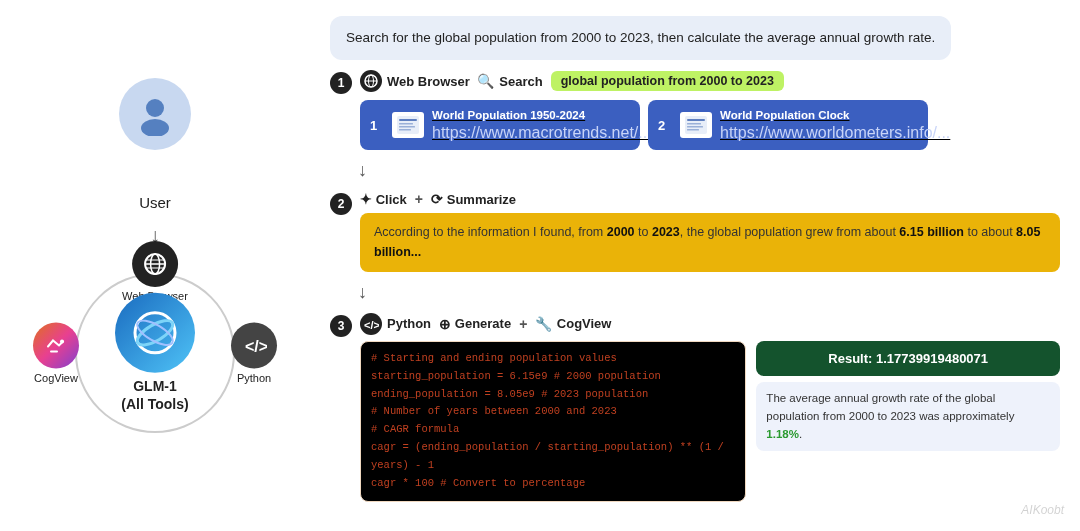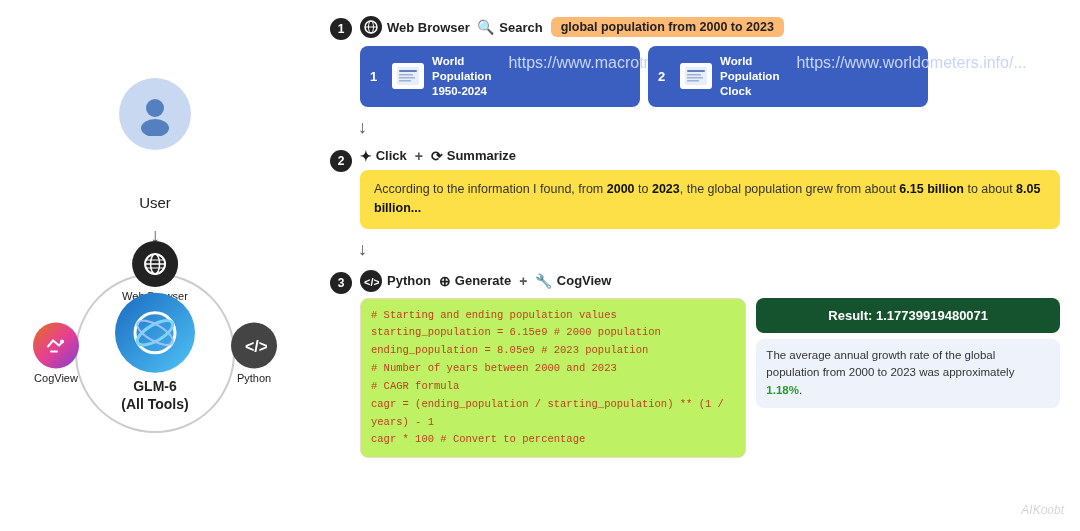--- a/index.html
+++ b/index.html
@@ -256,21 +256,21 @@
       font-size: 13px;
       font-weight: 600;
       color: #222;
     }
 
     .action-icon {
       font-size: 14px;
     }
 
     .query-pill {
-      background: #fdba74;
+      background: #bef264;
       border-radius: 6px;
       padding: 3px 10px;
       font-size: 12.5px;
       font-weight: 600;
       color: #222;
     }
 
     .plus-sign {
       font-size: 14px;
       color: #555;
@@ -315,22 +315,23 @@
       flex-shrink: 0;
     }
 
     .result-thumb svg {
       width: 22px;
       height: 18px;
     }
 
     .result-text {
       display: flex;
-      flex-direction: row;
-      gap: 17px;
+      flex-direction: column;
+      gap: 1px;
+      text-decoration: underline;
     }
 
     .result-title {
       color: #fff;
       font-size: 11.5px;
       font-weight: 700;
       line-height: 1.3;
     }
 
     .result-url {
@@ -342,42 +343,42 @@
     .arrow-connector {
       display: flex;
       align-items: center;
       padding-left: 28px;
       color: #555;
       font-size: 18px;
     }
 
     
     .info-bubble {
-      background: #fde047;
+      background: #eab308;
       border-radius: 8px;
       padding: 10px 14px;
       font-size: 12.5px;
       color: #333;
       line-height: 1.55;
     }
 
     .info-bubble strong {
       font-weight: 700;
       color: #111;
     }
 
     
     .step3-body {
       display: flex;
       flex-direction: row;
       gap: 10px;
     }
 
     .code-block {
-      background: #bef264;
+      background: #000000;
       border: 1px solid #f0d8c0;
       border-radius: 8px;
       padding: 8px 10px;
       font-family: 'Courier New', monospace;
       font-size: 10.5px;
       color: #c04020;
       line-height: 1.7;
       flex: 1.2;
     }
 
@@ -477,29 +478,31 @@
 
     <div class="center-icon">
       <div class="center-circle">
         <svg width="50" height="50" viewBox="0 0 50 50" fill="none">
           <circle cx="25" cy="25" r="20" stroke="white" stroke-width="3" fill="none"></circle>
           <ellipse cx="25" cy="25" rx="20" ry="8" stroke="#7dd4f8" stroke-width="3" fill="none" transform="rotate(-30 25 25)"></ellipse>
           <ellipse cx="25" cy="25" rx="20" ry="8" stroke="#a0c0ff" stroke-width="2" fill="none" transform="rotate(30 25 25)"></ellipse>
         </svg>
       </div>
       <div class="glm-label">
-        <span>GLM-6</span><br>
+        <span>GLM-1</span><br>
         <span>(All Tools)</span>
       </div>
     </div>
   </div>
 </div>
 
 <div class="right-panel">
 
+  <div class="user-message">Search for the global population from 2000 to 2023, then calculate the
+average annual growth rate.</div>
 
   <div class="step-container">
     <div class="step-number">1</div>
     <div class="step-content">
       <div class="step-header">
         <div class="tool-badge">
           <div class="tool-icon">
             <svg width="16" height="16" viewBox="0 0 16 16" fill="none">
               <circle cx="8" cy="8" r="6" stroke="white" stroke-width="1.5" fill="none"></circle>
               <ellipse cx="8" cy="8" rx="2.5" ry="6" stroke="white" stroke-width="1" fill="none"></ellipse>

